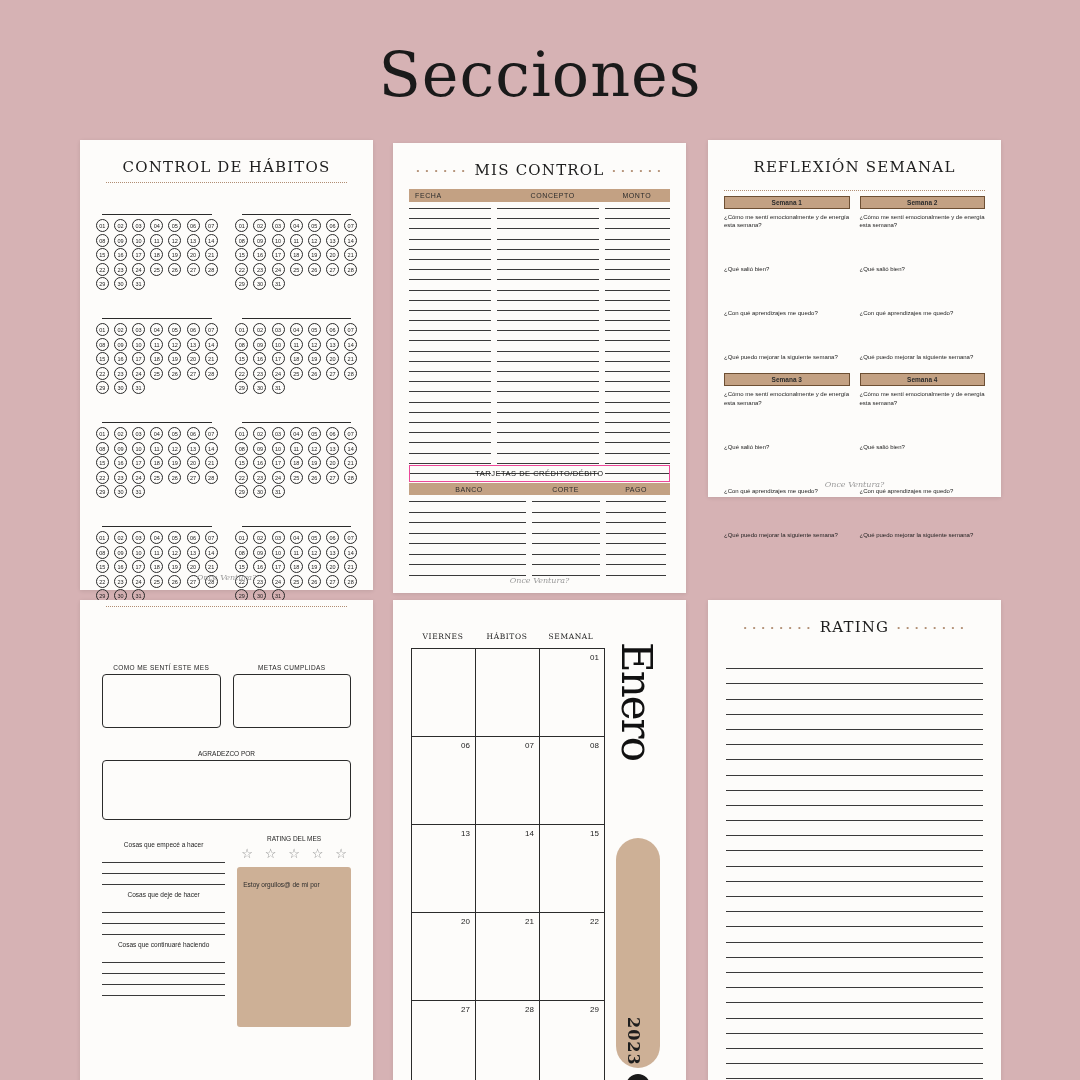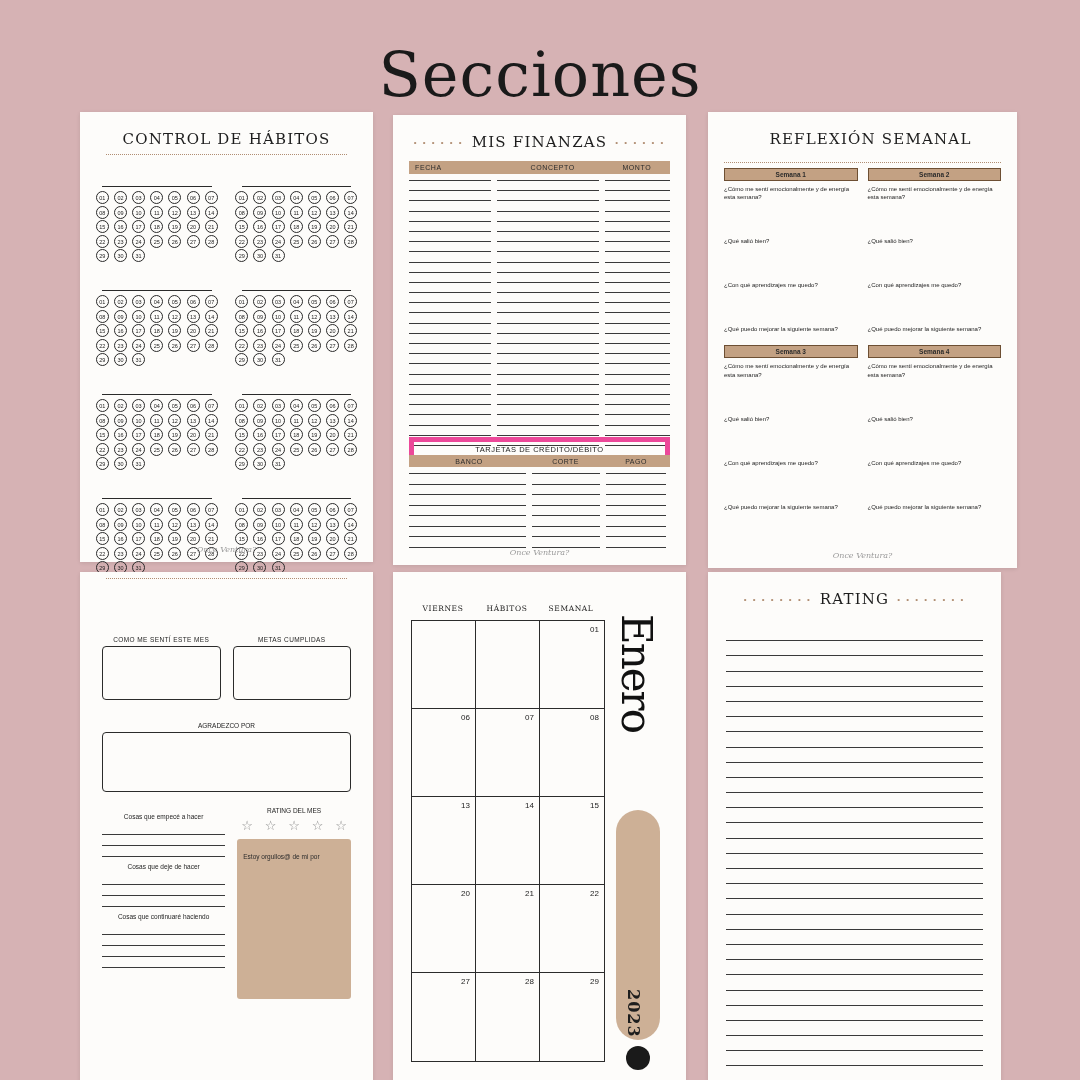--- a/index.html
+++ b/index.html
@@ -20,25 +20,26 @@
     font-weight:400;
   }
   .pages{
     position:absolute;top:112px;left:80px;
     width:920px;height:920px;
   }
   .page{
     position:absolute;
     background:#fdfcfa;
     box-shadow:0 1px 4px rgba(0,0,0,0.10);
+    margin-top:28px;
   }
   
   #page-habitos{left:0;top:0;width:293px;height:450px;}
   #page-finanzas{left:313px;top:3px;width:293px;height:450px;}
-  #page-semanal{left:628px;top:0;width:293px;height:456px;padding-left:16px;}
+  #page-semanal{left:628px;top:0;width:293px;height:357px;}
   #page-mensual{left:0;top:460px;width:293px;height:570px;}
   #page-calendario{left:313px;top:460px;width:293px;height:570px;}
   #page-notas{left:628px;top:460px;width:293px;height:570px;}
 
   .page-title{
     text-align:center;
     font-family:"DejaVu Serif", serif;
     font-size:15px;
     letter-spacing:1.2px;
     color:#1d1d1d;
@@ -105,21 +106,21 @@
   }
   .fin-row{
     display:flex;gap:6px;margin-bottom:8.2px;
   }
   .fin-row i{display:block;border-bottom:1px solid #3a3a3a;height:1px;}
   .fin-row i:nth-child(1){width:33%;}
   .fin-row i:nth-child(2){width:41%;}
   .fin-row i:nth-child(3){width:26%;}
   .tarjetas-box{
     position:absolute;top:322px;left:16px;right:16px;
-    border:5px solid #ec4899;height:15px;
+    border:1px solid #ec4899;height:15px;
     display:flex;align-items:center;justify-content:center;
     font-size:7.5px;letter-spacing:0.5px;color:#1d1d1d;
   }
   .tarjetas-head{
     position:absolute;top:340px;left:16px;right:16px;
     height:12px;background:#c3a183;
     display:flex;align-items:center;
     font-size:7px;color:#2b2b2b;letter-spacing:0.5px;
   }
   .tarjetas-head span:nth-child(1){width:46%;text-align:center;}
@@ -551,21 +552,21 @@
             <div class="day">31</div>
           </div>
         </div>
       </div>
     <div class="footer">Once Ventura?</div>
   </div>
 
   <div class="page" id="page-finanzas">
     <div class="title-row">
       <span class="dots-side">• • • • • •</span>
-      <span class="page-title">MIS FINANZAS</span>
+      <span class="page-title">MIS CONTROL</span>
       <span class="dots-side">• • • • • •</span>
     </div>
     <div class="fin-head">
       <span>FECHA</span>
       <span>CONCEPTO</span>
       <span>MONTO</span>
     </div>
     <div class="fin-rows" id="fin-rows">
         <div class="fin-row">
           <i></i>

